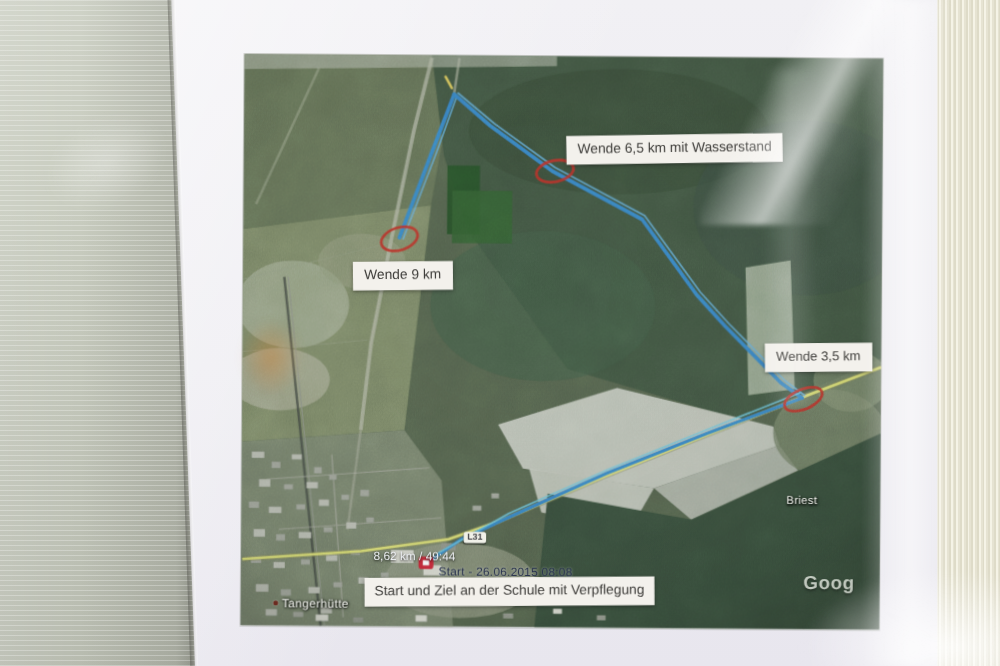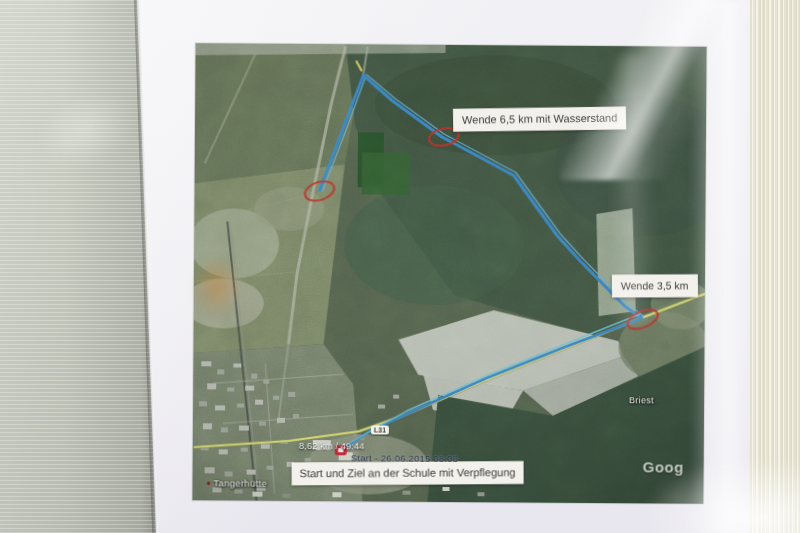--- a/index.html
+++ b/index.html
@@ -93,21 +93,21 @@
     position:absolute;color:#f2f3ee;font-size:9.5px;letter-spacing:.3px;
     text-shadow:0 1px 2px rgba(0,0,0,.95), 1px 0 2px rgba(0,0,0,.8);
     white-space:nowrap;
     margin-top:46px;
   }
   .town .dot{
     display:inline-block;width:4px;height:4px;border-radius:50%;
     background:#6e2a1e;box-shadow:0 0 1px rgba(255,255,255,.6);
     margin-right:3px;vertical-align:1px;
   }
-  .lbl-tangerhuette{left:14px;top:388px;text-align:right;}
+  .lbl-tangerhuette{left:26px;top:388px;text-align:right;}
   .lbl-briest{left:436px;top:303px;font-size:9px;}
   .road-badge{
     position:absolute;left:178px;top:381px;
     background:#f1f1e9;color:#3c3c40;font-size:7px;font-weight:bold;
     padding:1px 3px;border-radius:2px;box-shadow:0 1px 1px rgba(0,0,0,.5);
   }
   .gps-start{
     position:absolute;left:158px;top:408px;
     color:#25304e;font-size:9.5px;letter-spacing:.2px;white-space:nowrap;
     text-shadow:0 0 2px rgba(255,255,255,.55);
@@ -275,20 +275,21 @@
       <rect x="145.5" y="404" width="5" height="4" fill="#ffffff"></rect>
     </g>
 
     <rect width="511" height="457" filter="url(#mottle)" style="mix-blend-mode:overlay" opacity=".18"></rect>
     <rect width="511" height="457" filter="url(#grain)" style="mix-blend-mode:overlay" opacity=".20"></rect>
     <rect width="511" height="457" fill="#8fa3b8" opacity=".05"></rect>
     <rect width="511" height="457" fill="url(#vig)"></rect>
   </svg>
 
   <div class="note note-65">Wende 6,5 km mit Wasserstand</div>
+  <div class="note note-9">Wende 9 km</div>
   <div class="note note-35">Wende 3,5 km</div>
   <div class="note note-start">Start und Ziel an der Schule mit Verpflegung</div>
 
   <div class="town lbl-tangerhuette"><span class="dot"></span><span>Tangerhütte</span></div>
   <div class="town lbl-briest"><span>Briest</span></div>
   <div class="road-badge">L31</div>
   <div class="gps-start">Start - 26.06.2015 08:08</div>
   <div class="gps-stats">8,62 km / 49:44</div>
   <div class="watermark">Goog</div>
 </div>

